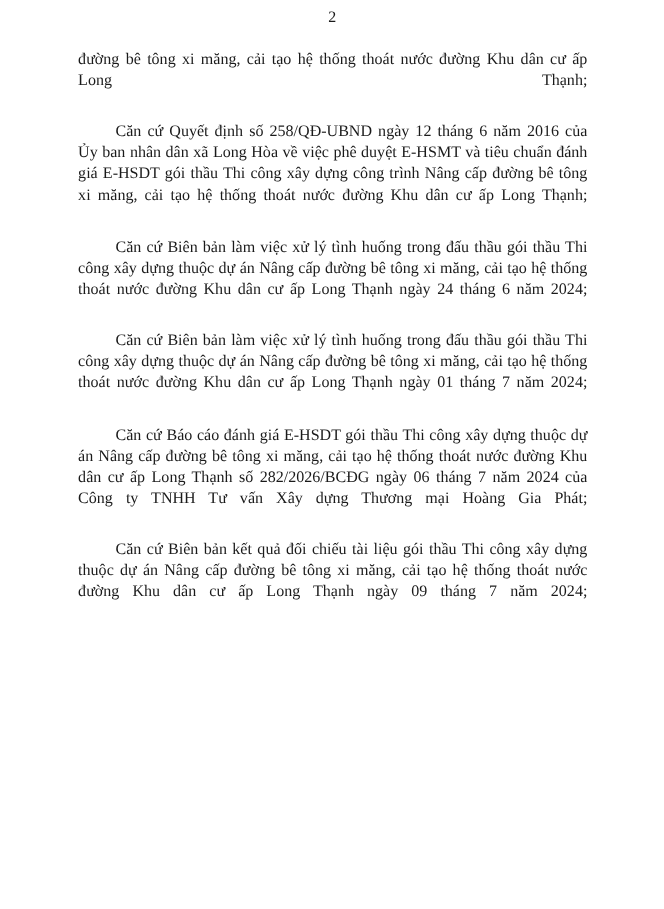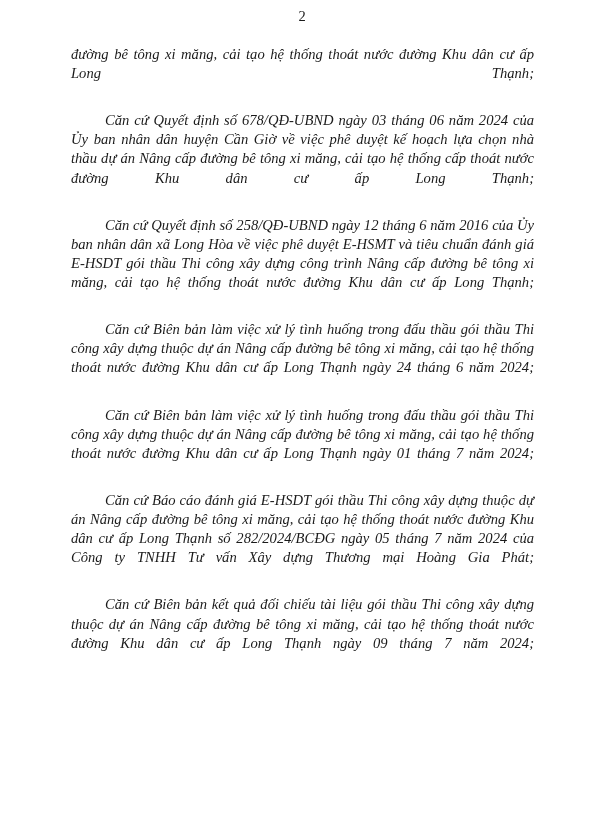--- a/index.html
+++ b/index.html
@@ -36,21 +36,20 @@
   .body-col {
     position: absolute;
     left: 71px;
     top: 45px;
     width: 463px;
   }
   p.para {
     margin: 0 0 9px 0;
     padding: 0;
     font-size: 14.6px;
-    font-style: italic;
     line-height: 19.1px;
     text-align: justify;
     text-justify: inter-word;
     text-indent: 0;
     hyphens: none;
     word-spacing: 0.1px;
     color: #1a1a1a;
   }
   p.para.indent {
     text-indent: 34px;
@@ -68,26 +67,25 @@
 <div class="page">
 
   <div class="page-number">2</div>
 
   <div class="body-col">
 
     <p class="para">đường bê tông xi măng, cải tạo hệ thống thoát nước đường Khu dân cư ấp Long Thạnh;</p>
 
 
 
-    <p class="para indent">Căn cứ Quyết định số 678/QĐ-UBND ngày 03 tháng 06 năm 2024 của Ủy ban nhân dân huyện Cần Giờ về việc phê duyệt kế hoạch lựa chọn nhà thầu dự án Nâng cấp đường bê tông xi măng, cải tạo hệ thống cấp thoát nước đường Khu dân cư ấp Long Thạnh;</p>
 
     <p class="para indent">Căn cứ Quyết định số 258/QĐ-UBND ngày 12 tháng 6 năm 2016 của Ủy ban nhân dân xã Long Hòa về việc phê duyệt E-HSMT và tiêu chuẩn đánh giá E-HSDT gói thầu Thi công xây dựng công trình Nâng cấp đường bê tông xi măng, cải tạo hệ thống thoát nước đường Khu dân cư ấp Long Thạnh;</p>
 
     <p class="para indent">Căn cứ Biên bản làm việc xử lý tình huống trong đấu thầu gói thầu Thi công xây dựng thuộc dự án Nâng cấp đường bê tông xi măng, cải tạo hệ thống thoát nước đường Khu dân cư ấp Long Thạnh ngày 24 tháng 6 năm 2024;</p>
 
     <p class="para indent">Căn cứ Biên bản làm việc xử lý tình huống trong đấu thầu gói thầu Thi công xây dựng thuộc dự án Nâng cấp đường bê tông xi măng, cải tạo hệ thống thoát nước đường Khu dân cư ấp Long Thạnh ngày 01 tháng 7 năm 2024;</p>
 
-    <p class="para indent">Căn cứ Báo cáo đánh giá E-HSDT gói thầu Thi công xây dựng thuộc dự án Nâng cấp đường bê tông xi măng, cải tạo hệ thống thoát nước đường Khu dân cư ấp Long Thạnh số 282/2024/BCĐG ngày 05 tháng 7 năm 2024 của Công ty TNHH Tư vấn Xây dựng Thương mại Hoàng Gia Phát;</p>
+    <p class="para indent">Căn cứ Báo cáo đánh giá E-HSDT gói thầu Thi công xây dựng thuộc dự án Nâng cấp đường bê tông xi măng, cải tạo hệ thống thoát nước đường Khu dân cư ấp Long Thạnh số 282/2026/BCĐG ngày 06 tháng 7 năm 2024 của Công ty TNHH Tư vấn Xây dựng Thương mại Hoàng Gia Phát;</p>
 
     <p class="para indent">Căn cứ Biên bản kết quả đối chiếu tài liệu gói thầu Thi công xây dựng thuộc dự án Nâng cấp đường bê tông xi măng, cải tạo hệ thống thoát nước đường Khu dân cư ấp Long Thạnh ngày 09 tháng 7 năm 2024;</p>
 
   </div>
 </div>
 
 </body></html>

